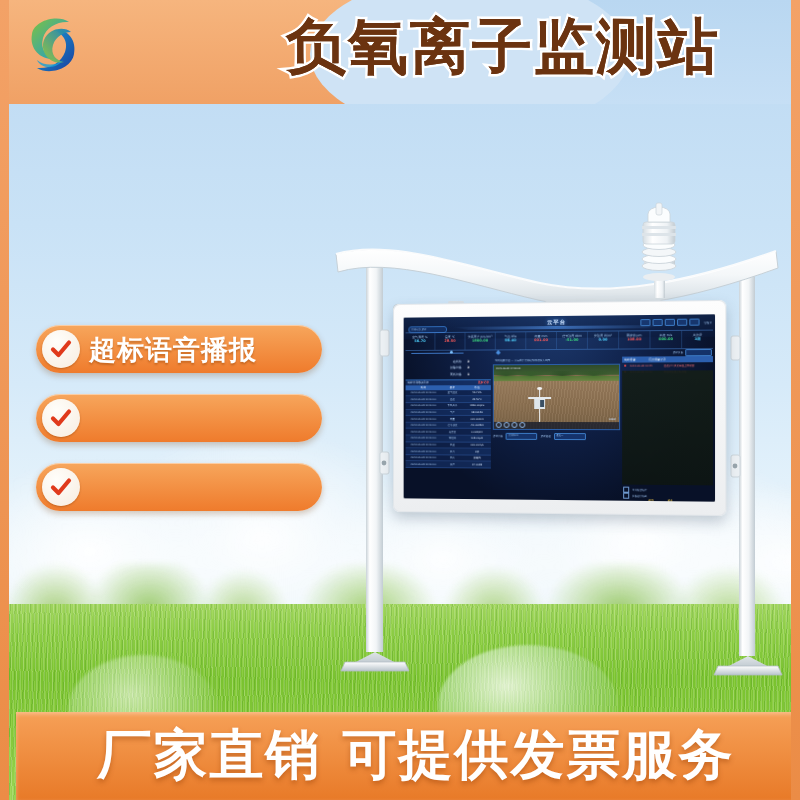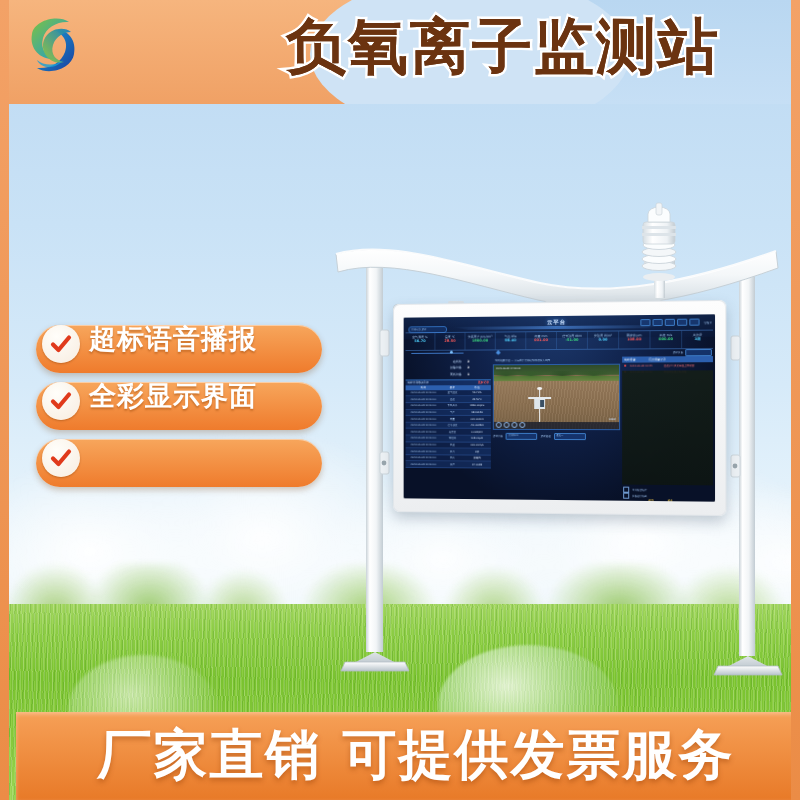--- a/index.html
+++ b/index.html
@@ -106,22 +106,22 @@
   .main-title-top{
     position:absolute;left:286px;top:14px;width:500px;
     font-size:60px;font-weight:bold;line-height:1.08;
     font-family:"DejaVu Sans","Liberation Sans",sans-serif;
     color:#6b3310;letter-spacing:2px;white-space:nowrap;z-index:2;
   }
 
   
   .badges{position:absolute;left:36px;top:325px;z-index:25;}
   .badge{
-    position:relative;display:flex;align-items:flex-start;
-    width:286px;height:48px;margin-bottom:9px;
+    position:relative;display:flex;align-items:center;
+    width:286px;height:48px;margin-bottom:21px;
     border-radius:26px;
     background:linear-gradient(#f7a65c,#ef7b2c);
     box-shadow:0 3px 6px rgba(120,60,10,.28), inset 0 1px 0 rgba(255,255,255,.45);
   }
   .badge .chk{
     width:38px;height:38px;margin-left:6px;flex:none;border-radius:50%;
     background:radial-gradient(circle at 38% 30%, #fffefa, #f7ece0);
     box-shadow:0 1px 2px rgba(110,50,0,.35);
     display:flex;align-items:center;justify-content:center;
   }
@@ -690,21 +690,20 @@
           </svg>
         </span>
         <span class="btxt">超标语音播报</span>
       </div>
       <div class="badge">
         <span class="chk">
           <svg viewBox="0 0 24 24" fill="none">
             <path d="M4 12.5 L9.5 18 L20 5.5" stroke="#e03a1c" stroke-width="4.2" stroke-linecap="round" stroke-linejoin="round"></path>
           </svg>
         </span>
-        <span class="btxt">全彩显示界面</span>
       </div>
       <div class="badge">
         <span class="chk">
           <svg viewBox="0 0 24 24" fill="none">
             <path d="M4 12.5 L9.5 18 L20 5.5" stroke="#e03a1c" stroke-width="4.2" stroke-linecap="round" stroke-linejoin="round"></path>
           </svg>
         </span>
       </div>
     </div>
 

